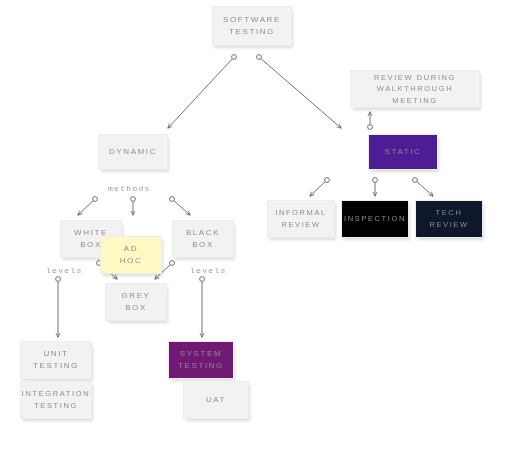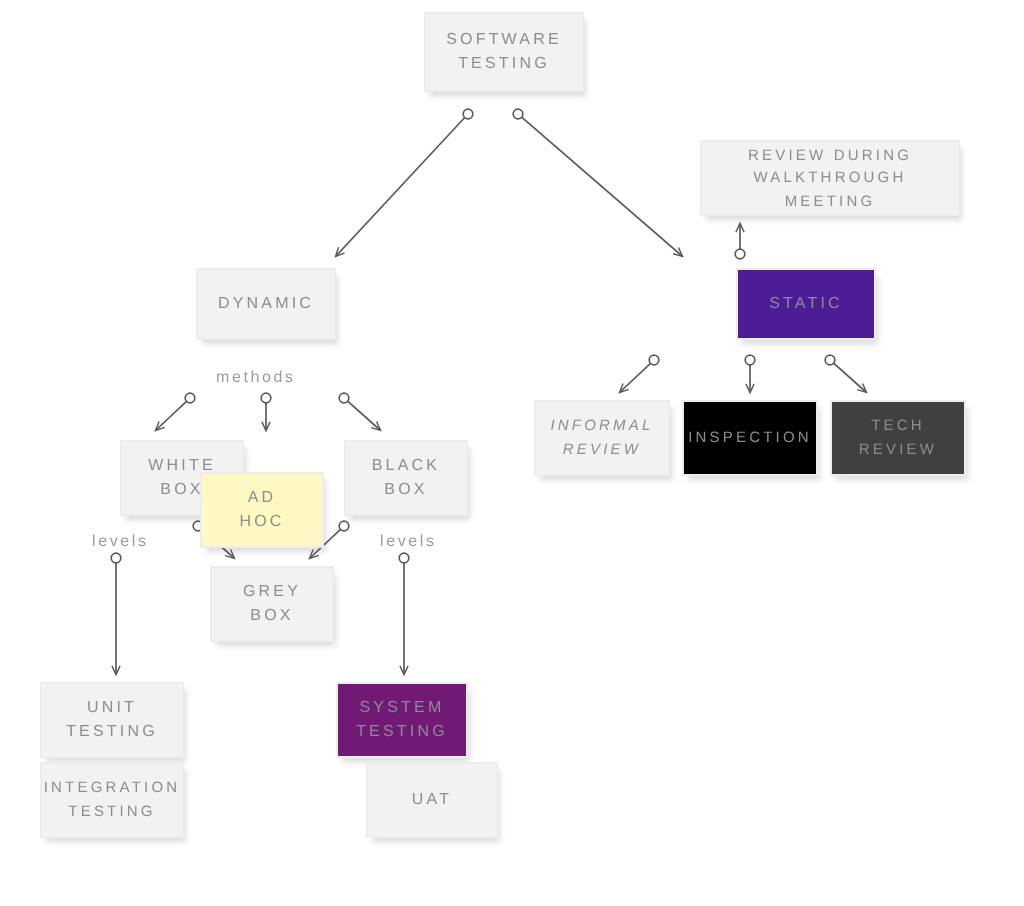--- a/index.html
+++ b/index.html
@@ -48,20 +48,21 @@
     z-index: 2;
   }
   .edge-label {
     position: absolute;
     color: #9a9da1;
     letter-spacing: 1.3px;
     font-size: 8px;
     text-transform: lowercase;
     white-space: nowrap;
     z-index: 3;
+    font-family: Liberation Mono, monospace;
   }
 </style>
 </head>
 <body>
 
 <div id="canvas">
 
   <svg id="edge-layer" viewBox="0 0 512 453" xmlns="http://www.w3.org/2000/svg">
     <defs>
       <marker id="arrowhead" markerWidth="7" markerHeight="7" refX="5.2" refY="3" orient="auto" markerUnits="strokeWidth">
@@ -124,24 +125,24 @@
       </g>
   </svg>
 
   <div id="nodes-group">
       <div class="node" style="left: 212px; top: 6px; width: 80px; height: 40px; font-size: 8px; background: rgb(242, 242, 242); color: rgb(138, 141, 145);">SOFTWARE
 TESTING</div>
       <div class="node" style="left: 350px; top: 70px; width: 130px; height: 38px; font-size: 7.5px; background: rgb(242, 242, 242); color: rgb(138, 141, 145);">REVIEW DURING
 WALKTHROUGH MEETING</div>
       <div class="node" style="left: 98px; top: 134px; width: 70px; height: 36px; font-size: 8px; background: rgb(242, 242, 242); color: rgb(138, 141, 145);">DYNAMIC</div>
       <div class="node" style="left: 353px; top: 134px; width: 70px; height: 36px; font-size: 8px; background: #4c1d95; color: rgb(138, 141, 145); margin-left: 15px;">STATIC</div>
-      <div class="node" style="left: 267px; top: 200px; width: 68px; height: 38px; font-size: 7.5px; background: rgb(242, 242, 242); color: rgb(138, 141, 145); font-style: italic;">INFORMAL
+      <div class="node" style="left: 267px; top: 200px; width: 68px; height: 38px; font-size: 7.5px; background: rgb(242, 242, 242); color: rgb(138, 141, 145);">INFORMAL
 REVIEW</div>
       <div class="node" style="left: 341px; top: 200px; width: 68px; height: 38px; font-size: 7.5px; background: #000000; color: rgb(138, 141, 145);">INSPECTION</div>
-      <div class="node" style="left: 415px; top: 200px; width: 68px; height: 38px; font-size: 7.5px; background: #404040; color: rgb(138, 141, 145);">TECH
+      <div class="node" style="left: 415px; top: 200px; width: 68px; height: 38px; font-size: 7.5px; background: #0f172a; color: rgb(138, 141, 145);">TECH
 REVIEW</div>
       <div class="node" style="left: 28px; top: 220px; width: 62px; height: 38px; font-size: 8px; background: rgb(242, 242, 242); color: rgb(138, 141, 145); margin-left: 32px;">WHITE
 BOX</div>
       <div class="node" style="left: 100px; top: 220px; width: 62px; height: 38px; font-size: 8px; background: #fef9c3; color: rgb(138, 141, 145); margin-top: 16px;">AD
 HOC</div>
       <div class="node" style="left: 172px; top: 220px; width: 62px; height: 38px; font-size: 8px; background: rgb(242, 242, 242); color: rgb(138, 141, 145);">BLACK
 BOX</div>
       <div class="node" style="left: 105px; top: 283px; width: 62px; height: 38px; font-size: 8px; background: rgb(242, 242, 242); color: rgb(138, 141, 145);">GREY
 BOX</div>
       <div class="node" style="left: 20px; top: 341px; width: 72px; height: 38px; font-size: 8px; background: rgb(242, 242, 242); color: rgb(138, 141, 145);">UNIT

